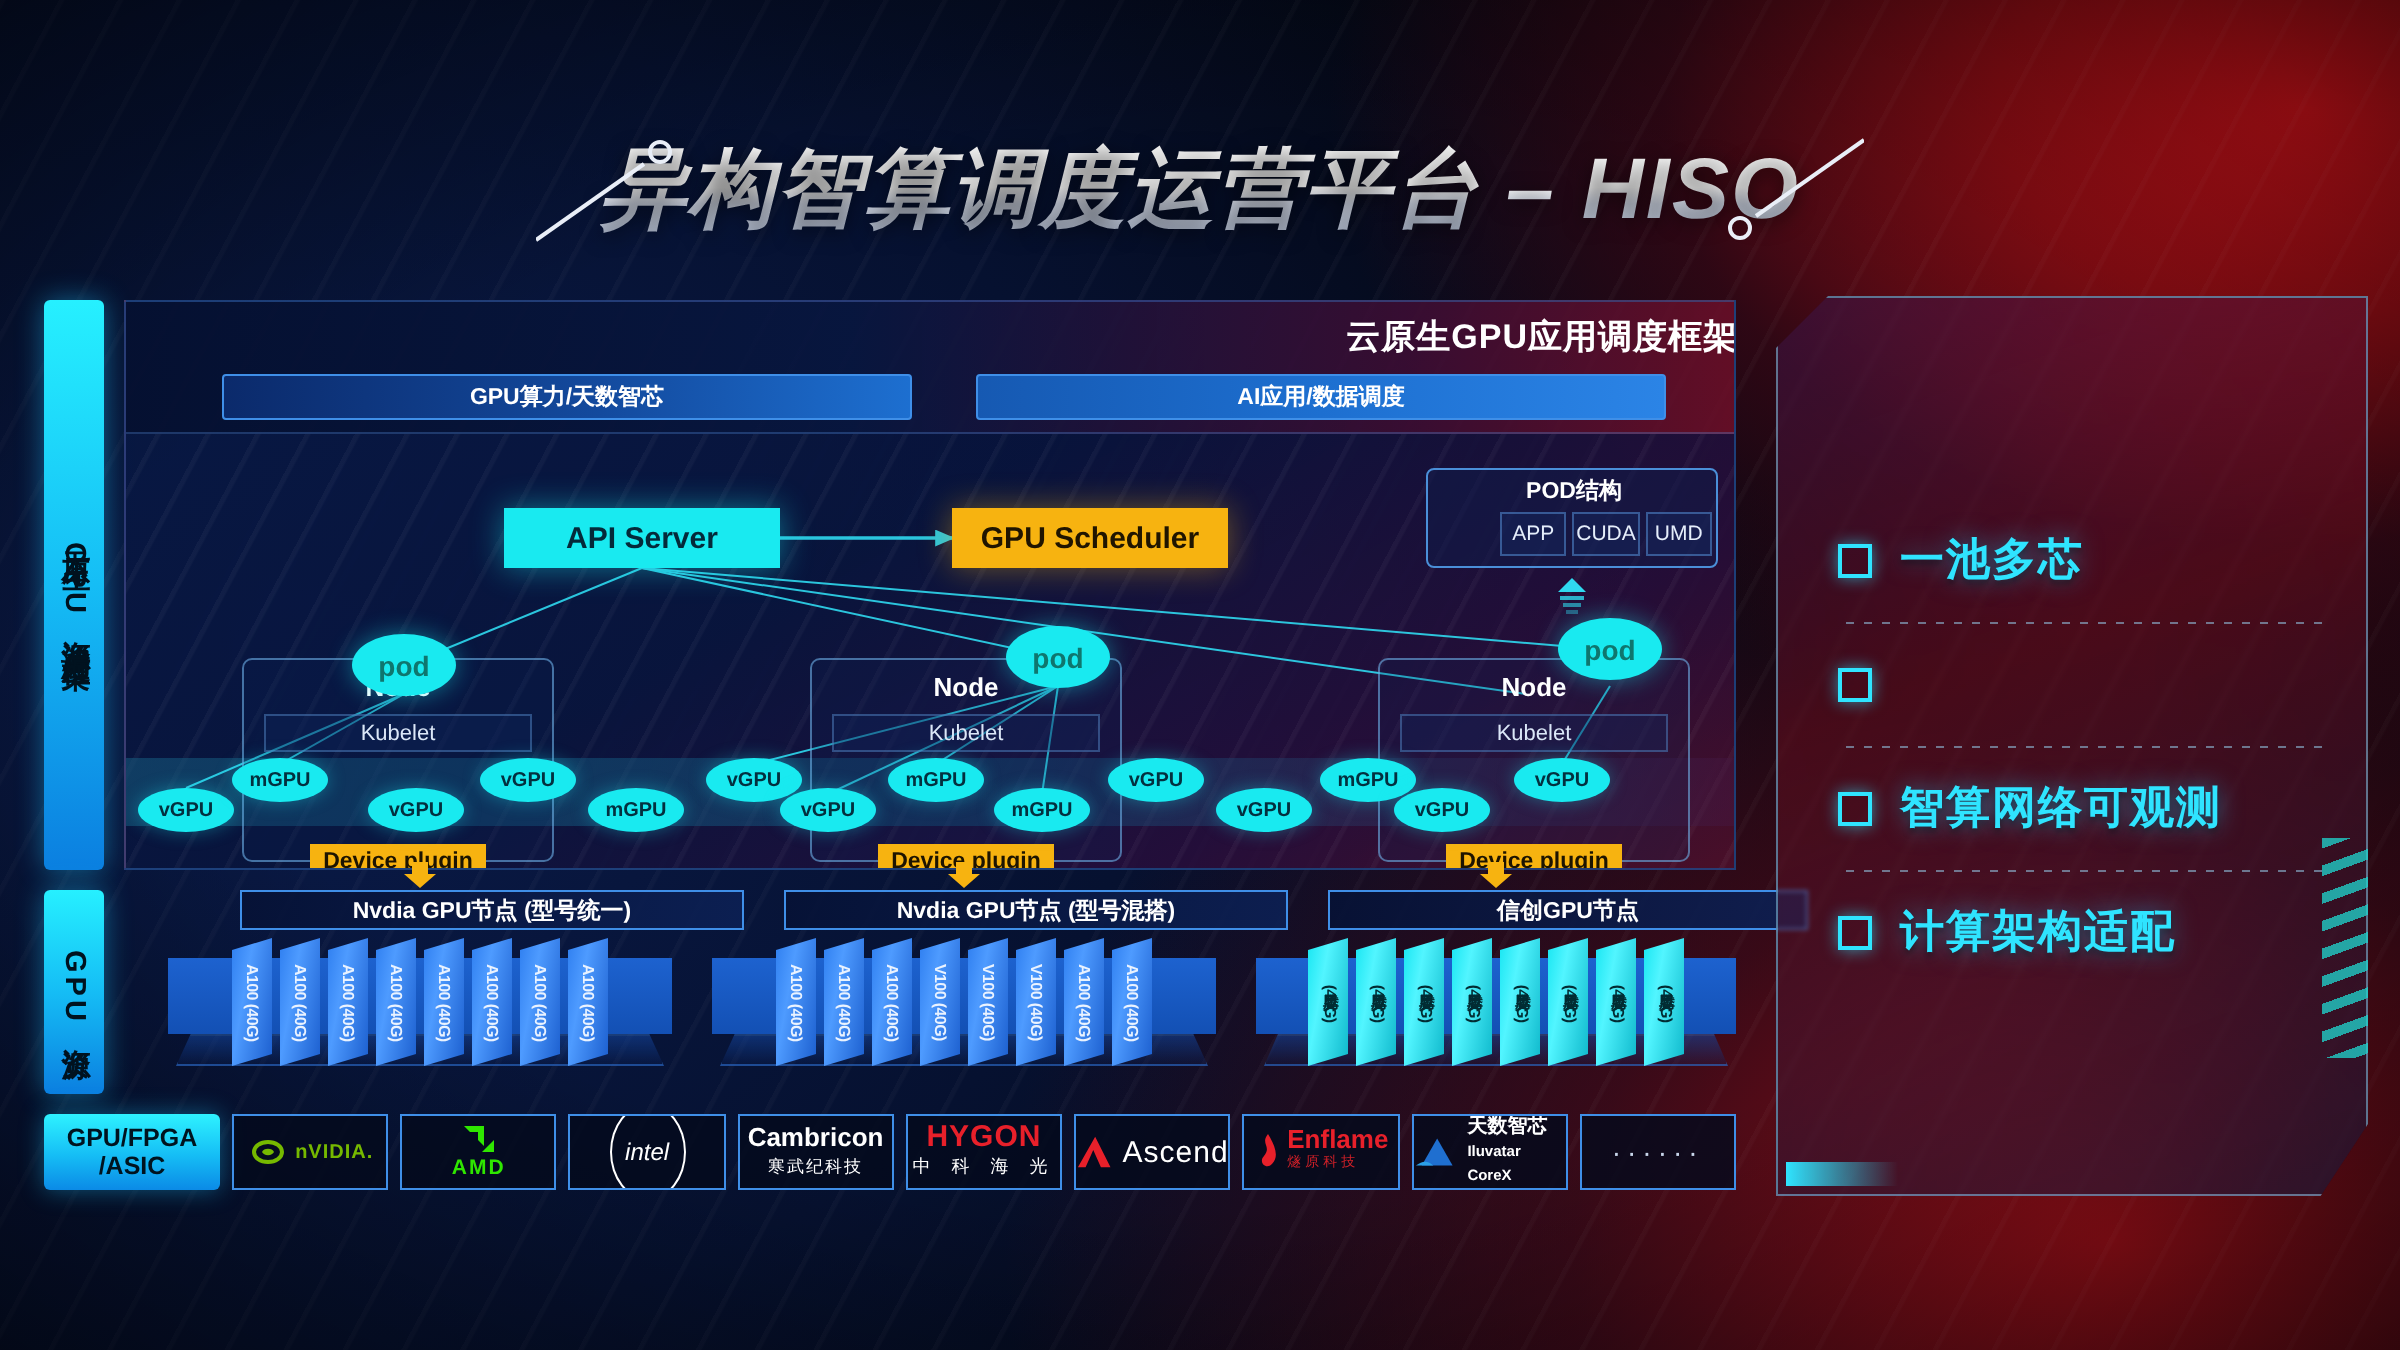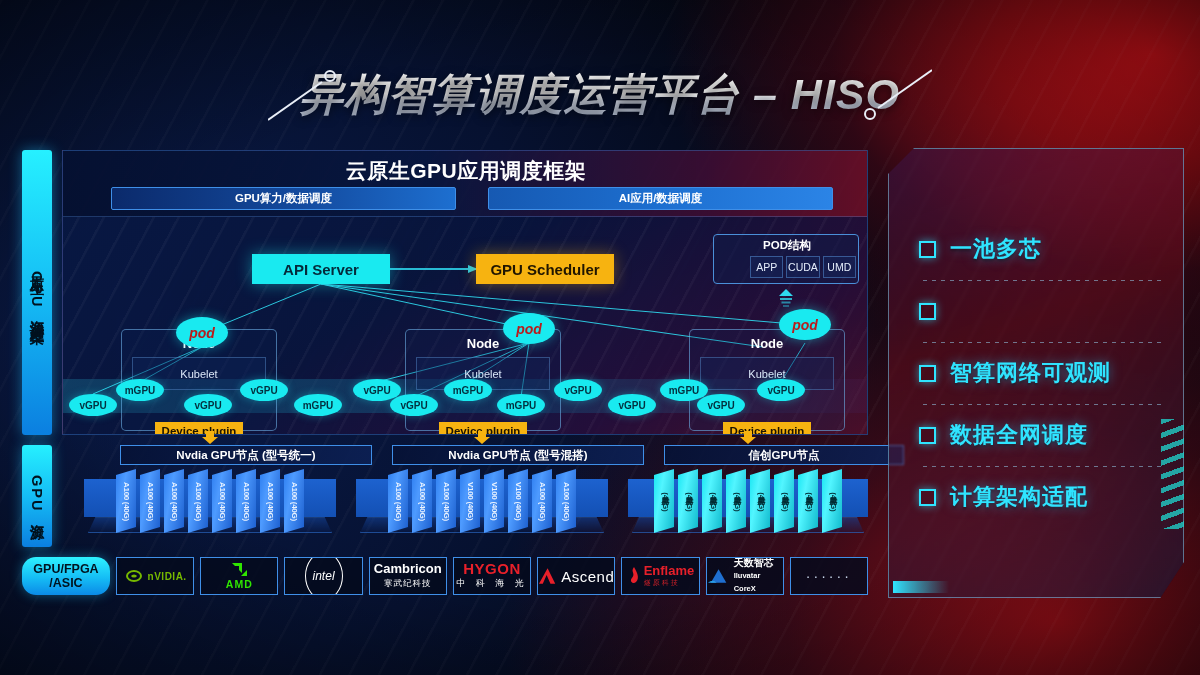--- a/index.html
+++ b/index.html
@@ -50,22 +50,22 @@
 
   
   #fw{position:absolute;left:40px;top:5px;width:806px;height:285px;
     background:linear-gradient(150deg,rgba(7,24,68,.92) 0%,rgba(8,20,60,.92) 45%,rgba(40,14,60,.86) 78%,rgba(80,16,44,.80) 100%);
     border:1px solid rgba(70,140,230,.35);overflow:hidden;}
   #fw-streaks{position:absolute;inset:0;
     background:repeating-linear-gradient(118deg, rgba(255,255,255,.035) 0px, rgba(255,255,255,.035) 2px, rgba(255,255,255,0) 3px, rgba(255,255,255,0) 22px);}
   #fw-head{position:absolute;left:0;top:0;width:806px;height:66px;
     background:linear-gradient(90deg,rgba(5,16,48,.96) 0%,rgba(8,22,62,.95) 45%,rgba(60,12,48,.9) 80%,rgba(110,14,34,.86) 100%);
     border-bottom:1px solid rgba(90,150,235,.30);}
-  #fw-title{position:absolute;left:0;top:6px;width:806px;text-align:center;
-    color:#fff;font-size:21px;font-weight:bold;letter-spacing:.5px;}
+  #fw-title{position:absolute;left:0;top:6px;width:806px;text-align:right;
+    color:#fff;font-size:17px;font-weight:bold;letter-spacing:.5px;}
   .fwbar{position:absolute;top:36px;height:23px;border:1px solid #3f8fe8;border-radius:2px;
     display:flex;align-items:center;justify-content:center;color:#fff;font-size:11.5px;font-weight:bold;}
   #fwbar-0{left:48px;width:345px;background:linear-gradient(90deg,#0b2a6b 0%,#134a9e 55%,#1d6fd0 100%);}
   #fwbar-1{left:425px;width:345px;background:linear-gradient(90deg,#1659b2 0%,#1d6fd0 50%,#2b84e6 100%);}
 
   
   .topbox{position:absolute;height:30px;display:flex;align-items:center;justify-content:center;
     font-size:15px;font-weight:bold;z-index:6;}
   #api-server{left:189px;top:103px;width:138px;background:#19eaf0;color:#042a3a;
     box-shadow:0 0 16px rgba(25,230,240,.45);}
@@ -84,34 +84,34 @@
   
   #links{position:absolute;left:0;top:0;width:806px;height:285px;z-index:3;}
 
   
   .node{position:absolute;border:1px solid rgba(120,190,245,.55);border-radius:5px;
     background:rgba(12,34,86,.20);z-index:4;}
   #node-0{left:58px;top:178px;width:156px;height:102px;}
   #node-1{left:342px;top:178px;width:156px;height:102px;}
   #node-2{left:626px;top:178px;width:156px;height:102px;}
   .node-title{position:absolute;left:0;top:6px;width:100%;text-align:center;color:#fff;font-size:13px;font-weight:bold;}
-  .kubelet{position:absolute;left:10px;top:27px;right:10px;height:33px;border:1px solid rgba(95,150,215,.42);
+  .kubelet{position:absolute;left:10px;top:27px;right:10px;height:19px;border:1px solid rgba(95,150,215,.42);
     display:flex;align-items:center;justify-content:center;color:#dbe7f8;font-size:11px;background:rgba(14,36,92,.35);}
   .devplugin{position:absolute;left:50%;transform:translateX(-50%);bottom:-9px;width:88px;height:17px;
     background:#f7b310;color:#1d1400;font-size:11.5px;font-weight:bold;
     display:flex;align-items:center;justify-content:center;z-index:7;}
 
   
   #gpu-band{position:absolute;left:0;top:228px;width:806px;height:34px;z-index:2;
     background:linear-gradient(90deg,rgba(22,92,128,.55) 0%,rgba(18,84,126,.48) 55%,rgba(70,24,70,.38) 100%);}
 
   
-  .pod{position:absolute;width:52px;height:31px;border-radius:50%;background:#19eaf0;color:#b91c1c;
+  .pod{position:absolute;width:52px;height:31px;border-radius:50%;background:#19eaf0;color:#0f766e;
     display:flex;align-items:center;justify-content:center;font-size:14px;font-weight:bold;z-index:8;
-    box-shadow:0 0 12px rgba(25,230,240,.45);font-style:italic;}
+    box-shadow:0 0 12px rgba(25,230,240,.45);}
   
   .gchip{position:absolute;width:48px;height:22px;border-radius:50%;background:#19eaf0;color:#03303f;
     display:flex;align-items:center;justify-content:center;font-size:10px;font-weight:600;z-index:6;
     box-shadow:0 0 9px rgba(25,230,240,.35);}
 
   
   #gpures{position:absolute;left:40px;top:300px;width:806px;height:102px;}
   .gnode{position:absolute;top:0;height:102px;}
   #gnode-0{left:22px;width:252px;}
   #gnode-1{left:294px;width:252px;}
@@ -131,21 +131,21 @@
     display:flex;align-items:center;justify-content:center;}
   .card.blue{background:linear-gradient(100deg,#2f7ff0 0%,#4e9bff 35%,#1c5fcf 100%);}
   .card.cyan{background:linear-gradient(100deg,#18e6f2 0%,#52f5ff 35%,#0fb9cc 100%);}
   .card span{writing-mode:vertical-rl;font-size:8px;font-weight:bold;letter-spacing:-.3px;white-space:nowrap;}
   .card.blue span{color:#eaf3ff;}
   .card.cyan span{color:#022c33;}
   .gnode-arrow{position:absolute;top:-14px;left:50%;transform:translateX(-50%);z-index:5;}
 
   
   #vendors{position:absolute;left:22px;top:556px;width:846px;height:40px;display:flex;gap:6px;align-items:center;}
-  #vendor-tag{width:88px;height:38px;border-radius:14px;flex:none;
+  #vendor-tag{width:88px;height:38px;border-radius:3px;flex:none;
     background:linear-gradient(180deg,#2ef2ff 0%,#15bdf5 55%,#0b8ae6 100%);
     color:#00131f;font-size:12.5px;font-weight:bold;line-height:14px;text-align:center;
     display:flex;align-items:center;justify-content:center;box-shadow:0 0 12px rgba(30,200,255,.4);}
   .vendor{flex:1;height:38px;border:1px solid #3f8fe8;background:rgba(4,10,28,.82);
     display:flex;align-items:center;justify-content:center;gap:4px;overflow:hidden;}
   .v-nvidia{color:#76b900;font-size:10px;font-weight:bold;letter-spacing:.5px;}
   .v-amd{color:#2fe600;font-size:10.5px;font-weight:bold;letter-spacing:1px;}
   .v-intel{color:#fff;font-size:12px;font-style:italic;border:1.4px solid #fff;border-radius:50%;padding:16px 7px;}
   .v-camb{color:#fff;font-size:13px;font-weight:bold;line-height:13px;text-align:center;}
   .v-camb small{font-size:8.5px;font-weight:normal;letter-spacing:1px;}
@@ -201,21 +201,21 @@
 
 <div id="diagram">
 
   <div class="vlabel" id="vlabel-1">云原生GPU资源调度框架</div>
   <div class="vlabel" id="vlabel-2">GPU资源</div>
 
   <div id="fw">
     <div id="fw-streaks"></div>
     <div id="fw-head"></div>
     <div id="fw-title">云原生GPU应用调度框架</div>
-    <div class="fwbar" id="fwbar-0">GPU算力/数据调度</div>
+    <div class="fwbar" id="fwbar-0">GPU算力/天数智芯</div>
     <div class="fwbar" id="fwbar-1">AI应用/数据调度</div>
 
     <div id="gpu-band"></div>
 
     <svg id="links" viewBox="0 0 806 285">
       <g stroke="#2fd9ef" stroke-width="1" fill="none" opacity=".9">
 
         <path d="M327 118 L413 118" stroke-width="1.4" marker-end="url(#ah)"></path>
         <path d="M413 118 L327 118" stroke-width="1.4"></path>
 
@@ -486,22 +486,18 @@
       </div>
       <div class="feat">
         <div class="feat-box" style="border-color: rgb(47, 228, 255);"></div>
       </div>
       <div class="feat">
         <div class="feat-box" style="border-color: rgb(47, 228, 255);"></div>
         <div class="feat-label" style="color: rgb(47, 228, 255);">智算网络可观测</div>
       </div>
       <div class="feat">
         <div class="feat-box" style="border-color: rgb(47, 228, 255);"></div>
-        <div class="feat-label" style="color: rgb(47, 228, 255);">数据全网调度</div>
-      </div>
-      <div class="feat">
-        <div class="feat-box" style="border-color: rgb(47, 228, 255);"></div>
         <div class="feat-label" style="color: rgb(47, 228, 255);">计算架构适配</div>
       </div>
     </div>
   <div id="rpanel-stripes"></div>
   <div id="rpanel-corner"></div>
 </div>
 
 </body></html>

